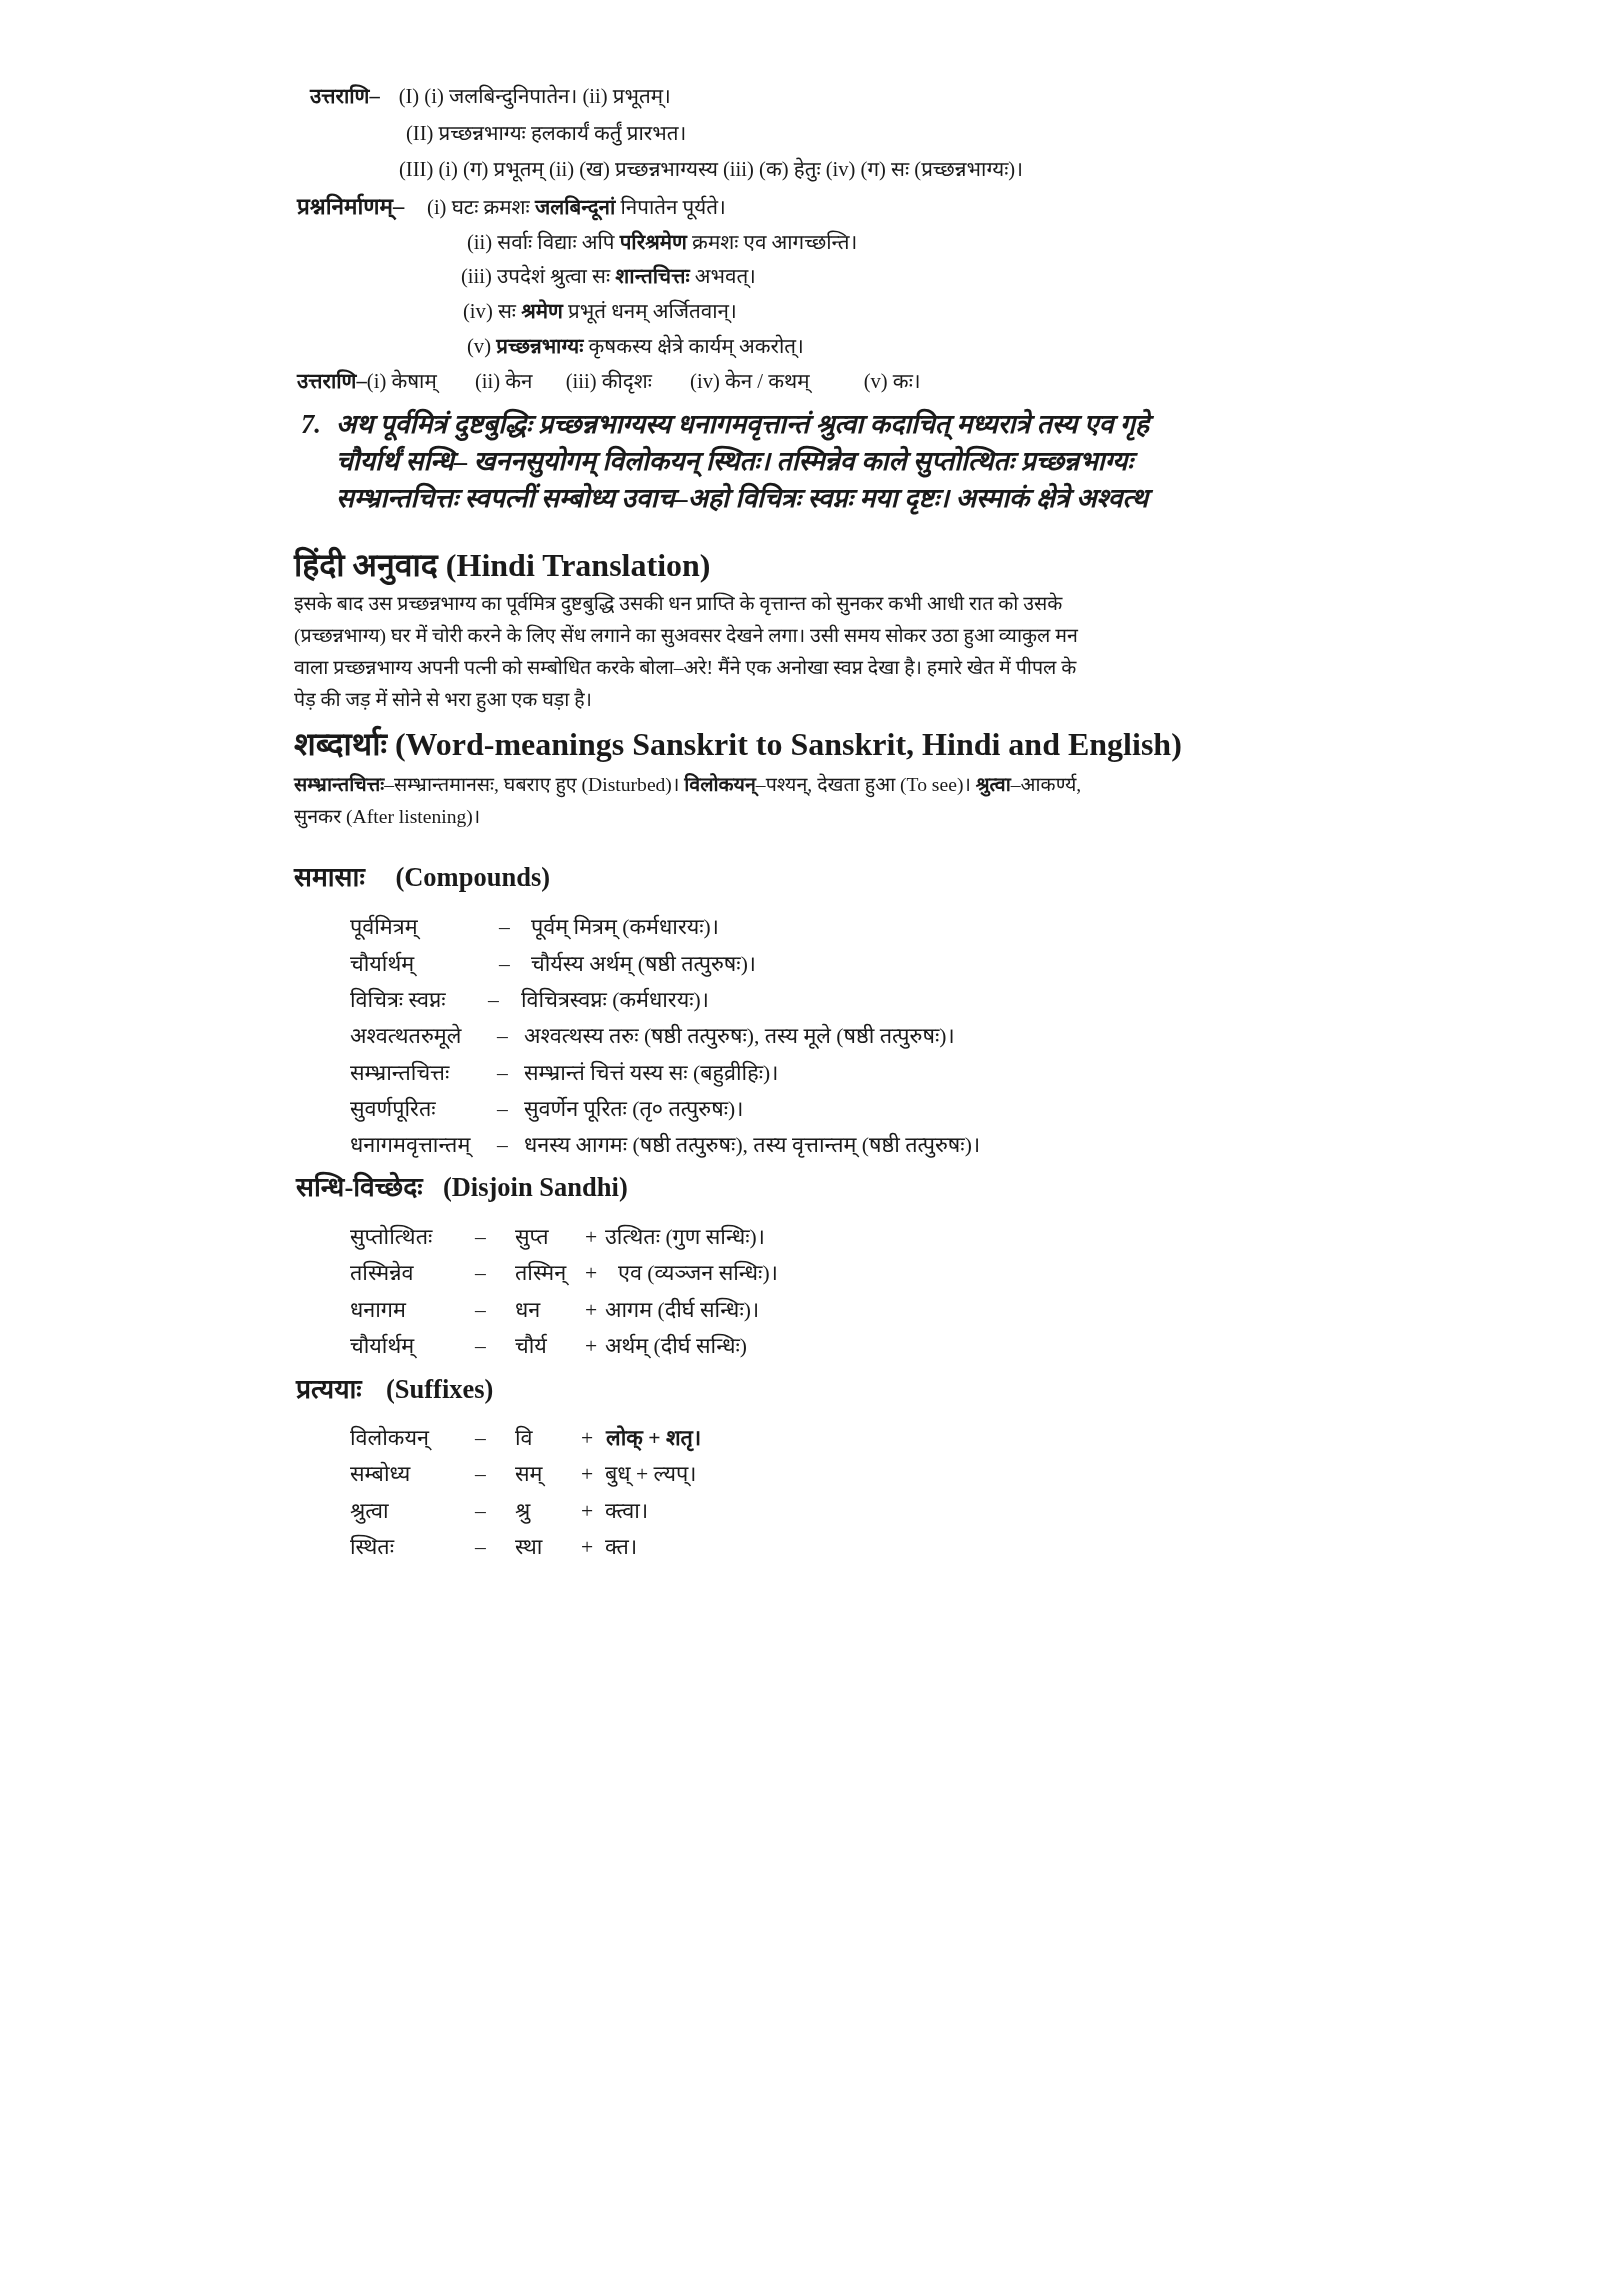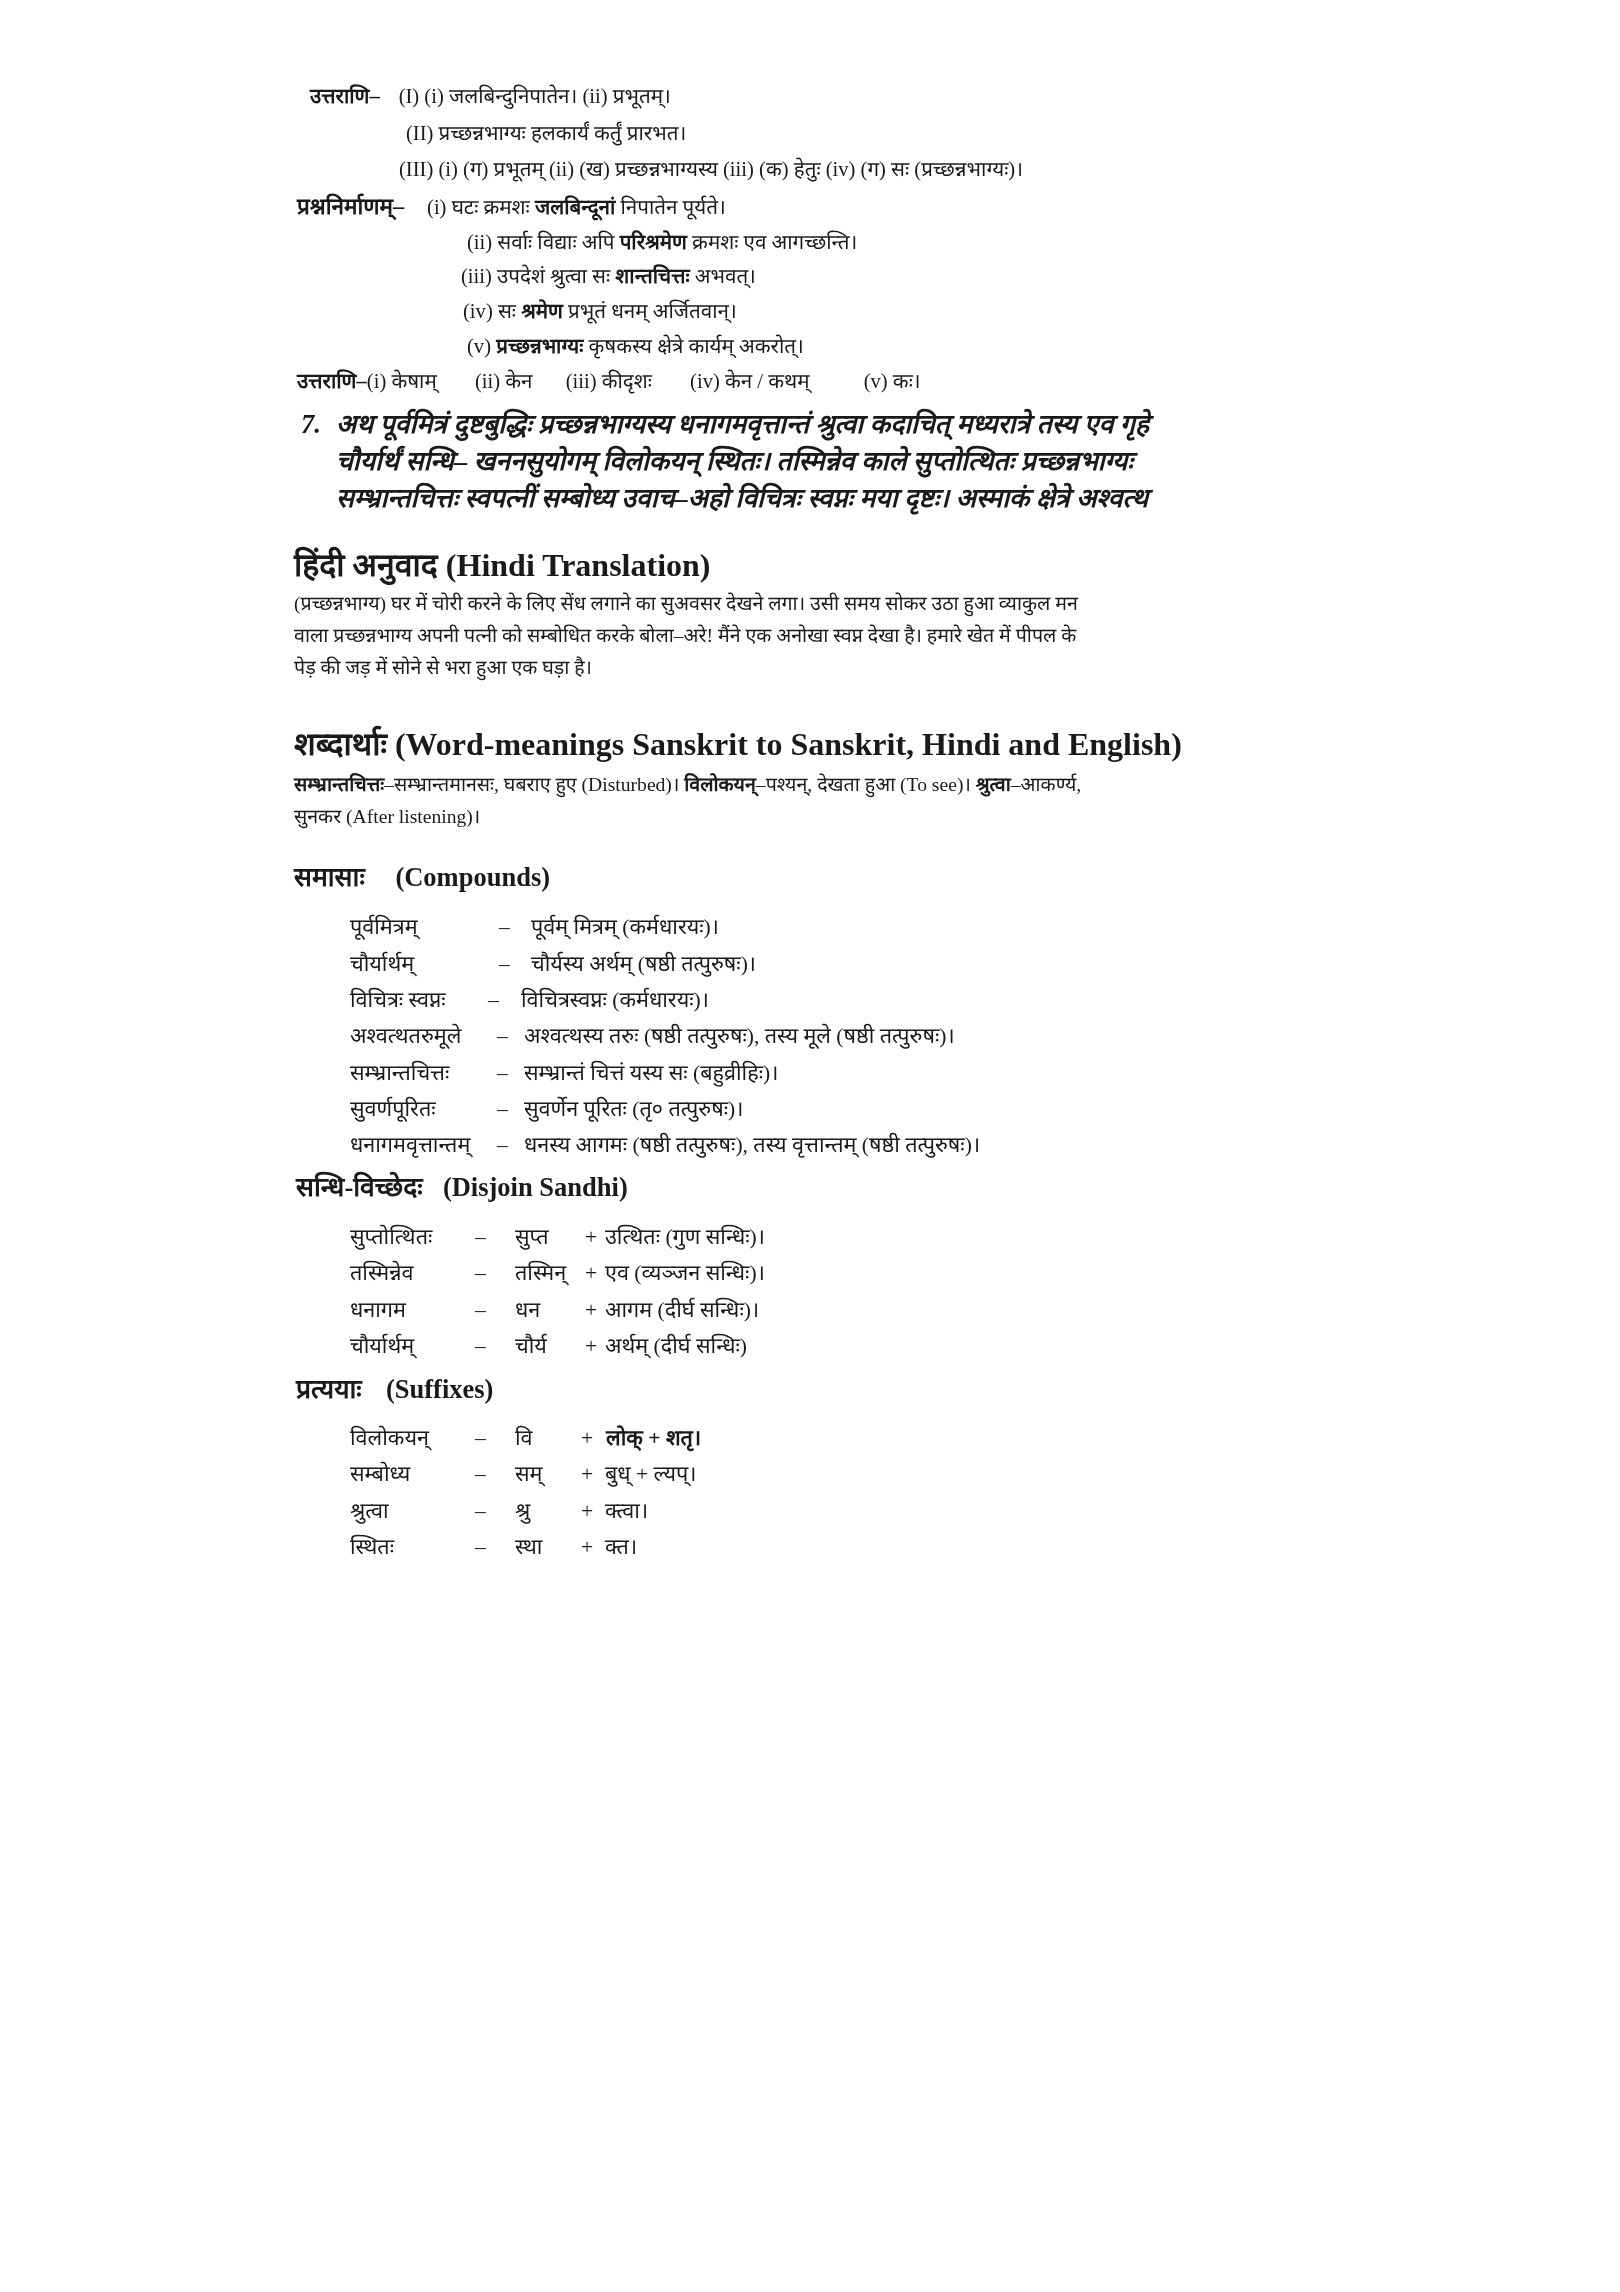--- a/index.html
+++ b/index.html
@@ -75,20 +75,21 @@
     <div>अथ पूर्वमित्रं दुष्टबुद्धिः प्रच्छन्नभाग्यस्य धनागमवृत्तान्तं श्रुत्वा कदाचित् मध्यरात्रे तस्य एव गृहे</div>
     <div>चौर्यार्थं सन्धि– खननसुयोगम् विलोकयन् स्थितः। तस्मिन्नेव काले सुप्तोत्थितः प्रच्छन्नभाग्यः</div>
     <div>सम्भ्रान्तचित्तः स्वपत्नीं सम्बोध्य उवाच–अहो विचित्रः स्वप्नः मया दृष्टः। अस्माकं क्षेत्रे अश्वत्थ</div>
   </div>
 
   <div class="line h" style="left:294px; top:551px;">
     <span>हिंदी अनुवाद</span>
     <span>(Hindi Translation)</span>
   </div>
   <div class="trans" style="top:588px;">
+    <div>इसके बाद उस प्रच्छन्नभाग्य का पूर्वमित्र दुष्टबुद्धि उसकी धन प्राप्ति के वृत्तान्त को सुनकर कभी आधी रात को उसके</div>
     <div>(प्रच्छन्नभाग्य) घर में चोरी करने के लिए सेंध लगाने का सुअवसर देखने लगा। उसी समय सोकर उठा हुआ व्याकुल मन</div>
     <div>वाला प्रच्छन्नभाग्य अपनी पत्नी को सम्बोधित करके बोला–अरे! मैंने एक अनोखा स्वप्न देखा है। हमारे खेत में पीपल के</div>
     <div>पेड़ की जड़ में सोने से भरा हुआ एक घड़ा है।</div>
   </div>
 
   <div class="line h" style="left:294px; top:730px;">
     <span>शब्दार्थाः</span>
     <span>(Word-meanings Sanskrit to Sanskrit, Hindi and English)</span>
   </div>
   <div class="wm" style="top:769px;">
@@ -149,21 +150,21 @@
     <span style="left:125px;">–</span>
     <span style="left:165px;">सुप्त</span>
     <span style="left:235px;">+</span>
     <span style="left:255px;">उत्थितः (गुण सन्धिः)।</span>
   </div>
   <div class="row" style="left:350px; top:1259px; width:686px;">
     <span style="left:0;">तस्मिन्नेव</span>
     <span style="left:125px;">–</span>
     <span style="left:165px;">तस्मिन्</span>
     <span style="left:235px;">+</span>
-    <span style="left:255px;">एव (व्यञ्जन सन्धिः)।</span>
+    <span style="left:268px;">एव (व्यञ्जन सन्धिः)।</span>
   </div>
   <div class="row" style="left:350px; top:1296px; width:686px;">
     <span style="left:0;">धनागम</span>
     <span style="left:125px;">–</span>
     <span style="left:165px;">धन</span>
     <span style="left:235px;">+</span>
     <span style="left:255px;">आगम (दीर्घ सन्धिः)।</span>
   </div>
   <div class="row" style="left:350px; top:1332px; width:686px;">
     <span style="left:0;">चौर्यार्थम्</span>

